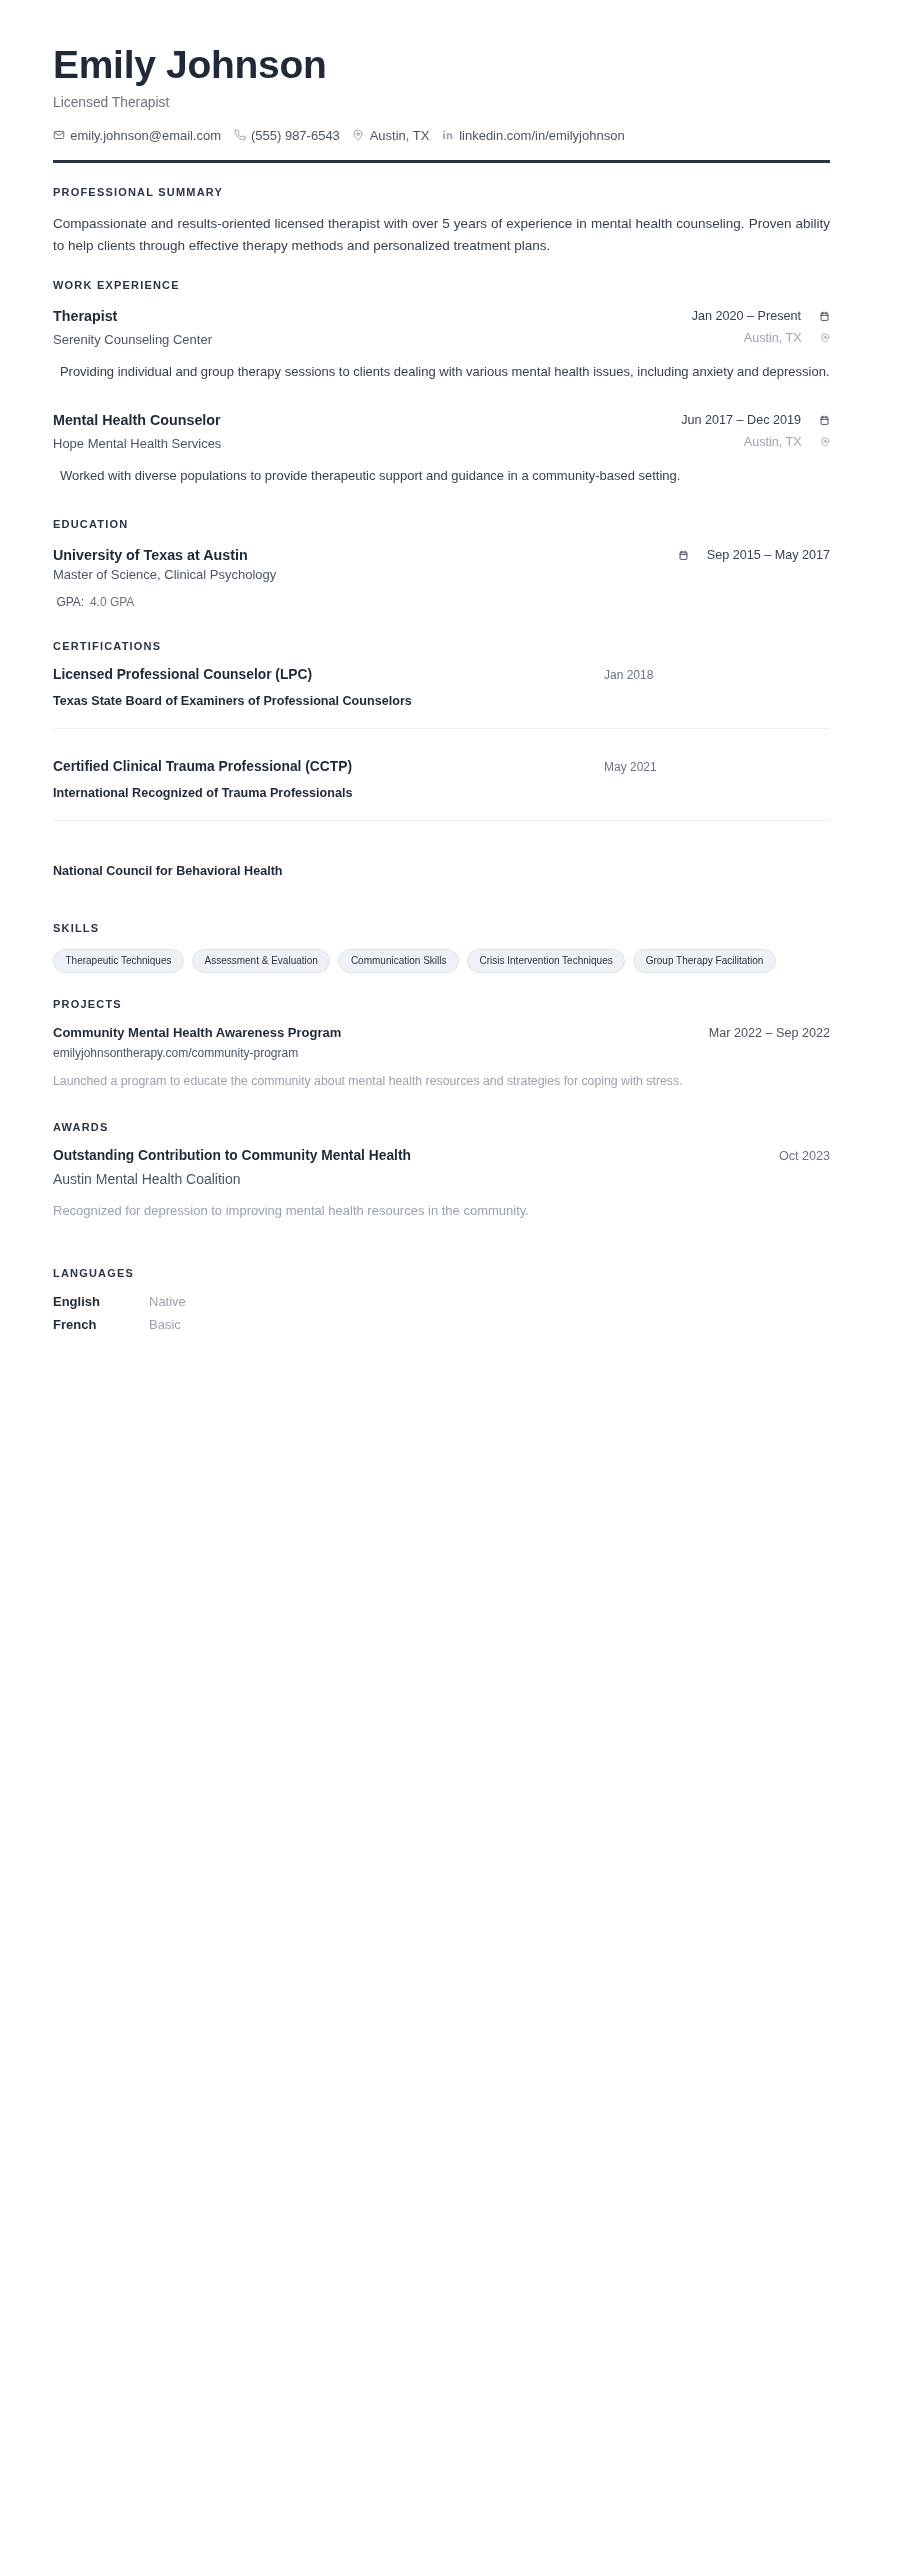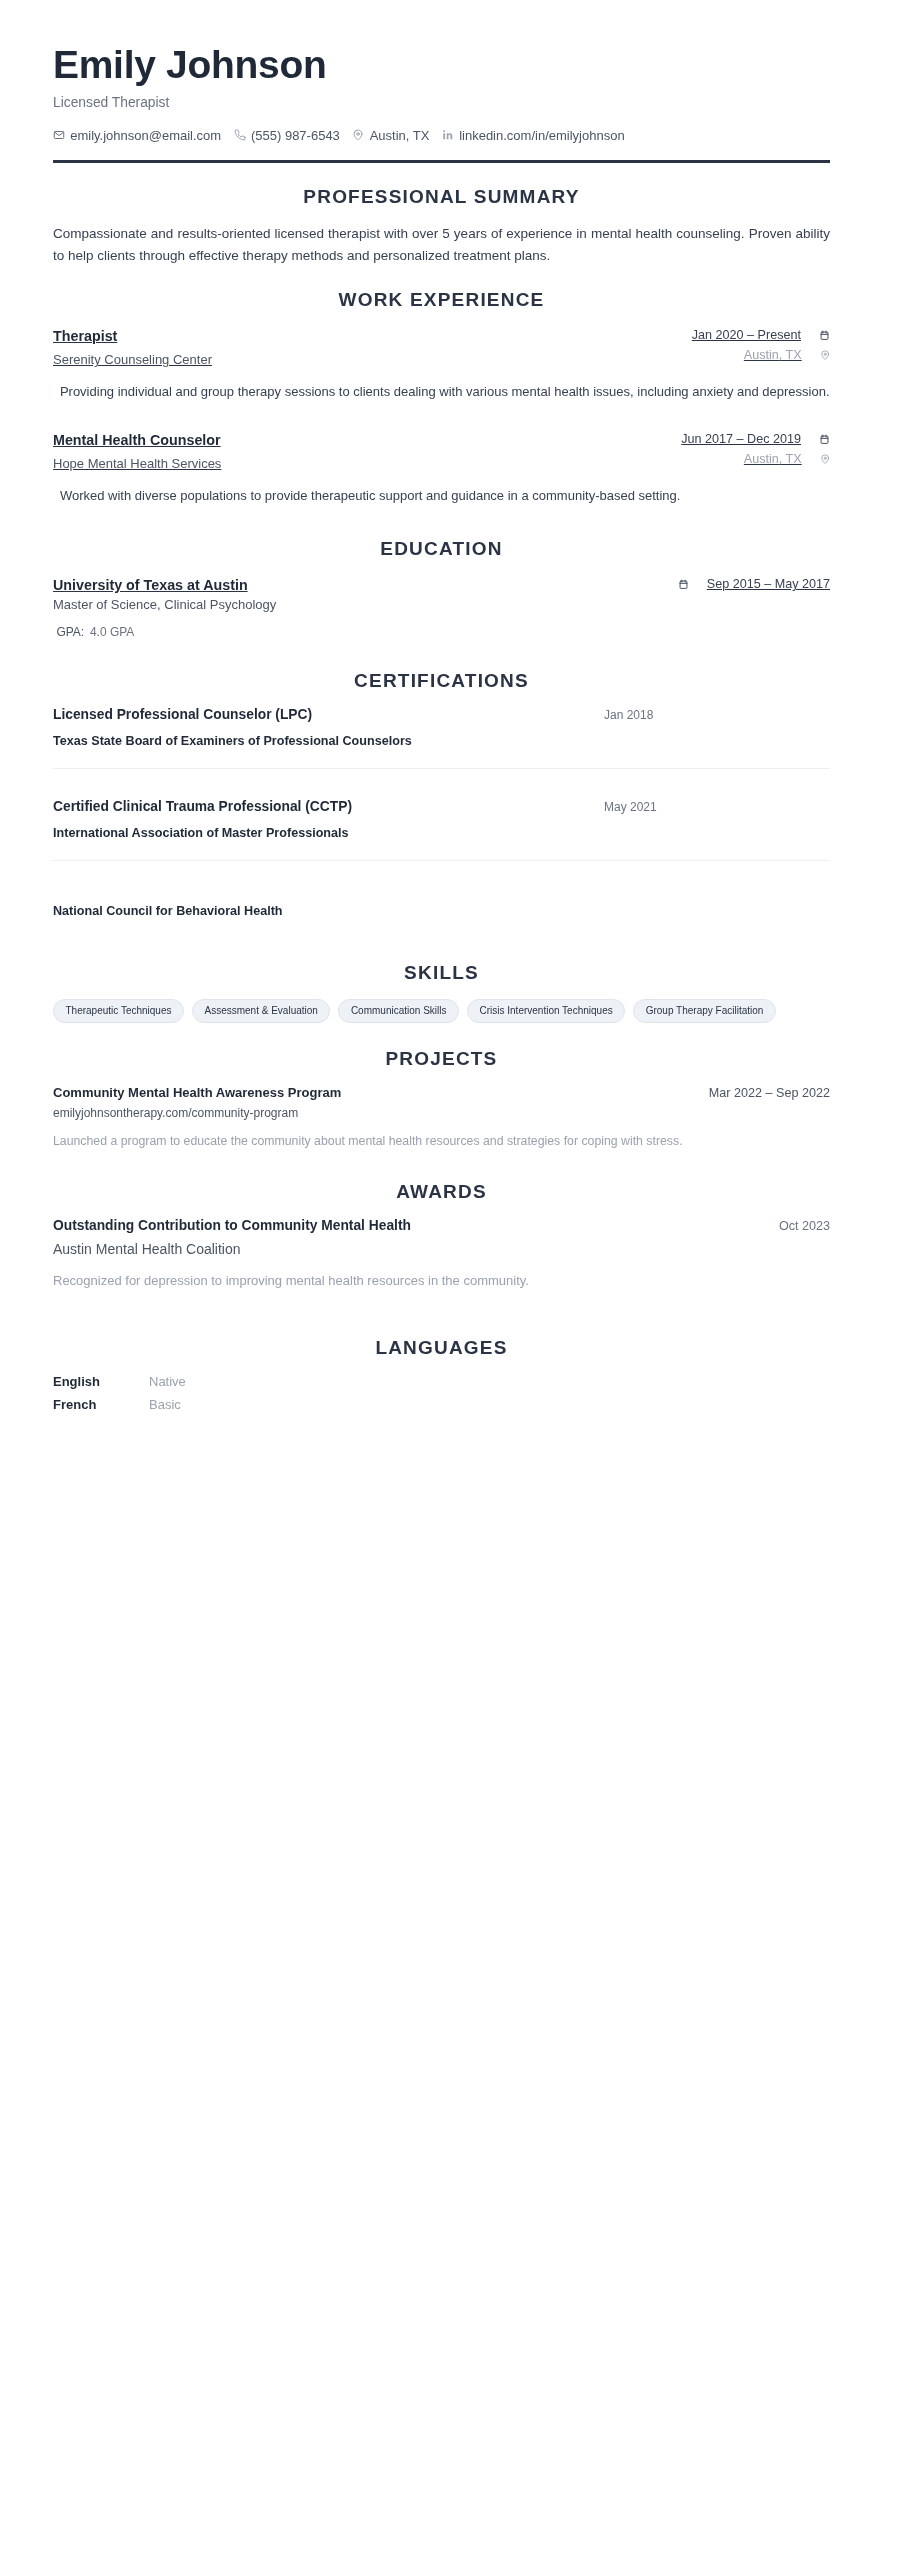--- a/index.html
+++ b/index.html
@@ -59,45 +59,43 @@
   .hdr-rule {
     margin-top: 17px;
     height: 2.9px;
     background: #2b3445;
     width: 100%;
   }
 
   
   .section { margin-top: 23px; }
   .section-title {
-    font-size: 19px;
+    font-size: 11px;
     font-weight: 700;
     letter-spacing: 1.2px;
     color: #2b3445;
     text-transform: uppercase;
-    text-align: center;
   }
 
   .summary-text {
     margin-top: 15px;
     font-size: 13.5px;
     line-height: 1.62;
     color: #374151;
     text-align: justify;
     max-width: 805px;
   }
 
   
   .entry { margin-top: 17px; }
   .entry-row {
     display: flex;
-    align-items: flex-start;
+    align-items: center;
     justify-content: space-between;
     gap: 13.8px;
-    text-decoration: underline;
   }
   .entry-title {
     font-size: 14.3px;
     font-weight: 700;
     color: #1f2937;
   }
   .entry-sub {
     font-size: 13px;
     font-weight: 400;
     color: #4b5563;
@@ -393,21 +391,21 @@
           <div class="cert-date">Jan 2018</div>
         </div>
         <div class="cert-issuer">Texas State Board of Examiners of Professional Counselors</div>
       </div>
 
       <div class="cert-item">
         <div class="cert-head">
           <div class="cert-name">Certified Clinical Trauma Professional (CCTP)</div>
           <div class="cert-date">May 2021</div>
         </div>
-        <div class="cert-issuer">International Association of Master Professionals</div>
+        <div class="cert-issuer">International Recognized of Trauma Professionals</div>
       </div>
 
       <div class="cert-item">
         <div class="cert-issuer">National Council for Behavioral Health</div>
       </div>
 
     </div>
   </section>
 
   <section class="section" style="margin-top:25px;">

